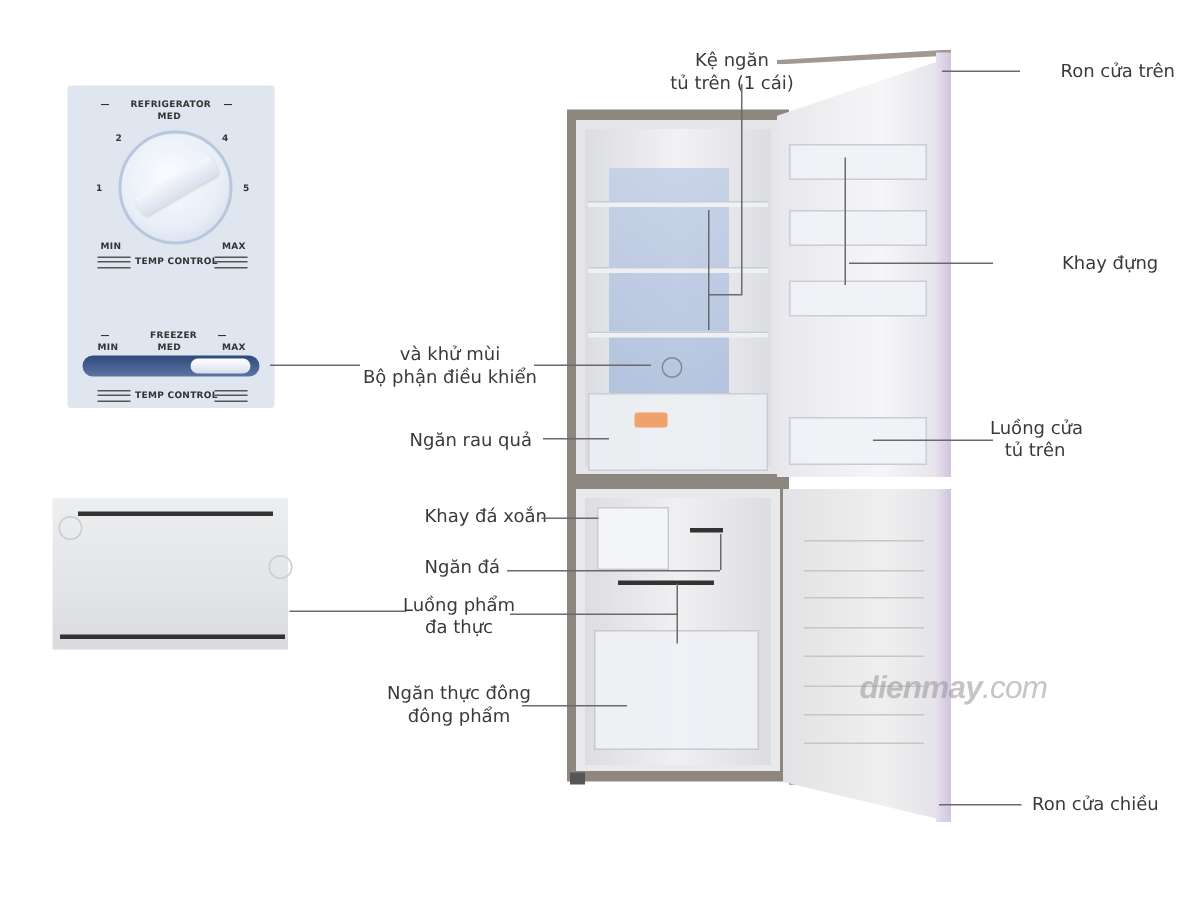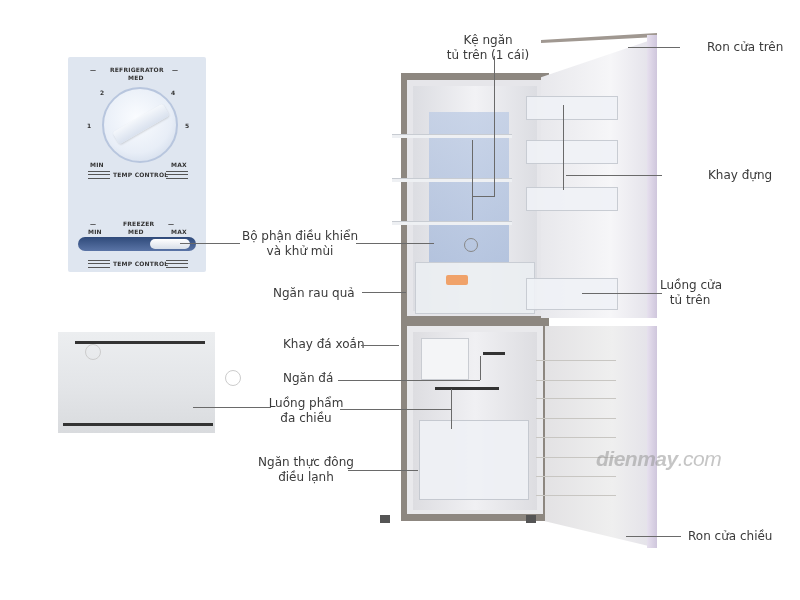--- a/index.html
+++ b/index.html
@@ -1,17 +1,17 @@
 <!DOCTYPE html>
 <html><head>
 <meta charset="utf-8">
 <style>
   html,body{margin:0;padding:0;background:#fff;}
   body{width:800px;height:600px;position:relative;overflow:hidden;font-family:"DejaVu Sans","Liberation Sans",sans-serif;}
-  .abs{position:absolute;margin-left:23px;}
+  .abs{position:absolute;}
   .label{position:absolute;font-size:12px;color:#3a3a3a;line-height:15px;text-align:center;white-space:nowrap;}
   .label.left{text-align:left;}
   .line{position:absolute;background:#6a6a6a;height:1px;}
   .vline{position:absolute;background:#6a6a6a;width:1px;}
 
   
   .panel{left:45px;top:57px;width:138px;height:215px;background:#dfe6f0;border-radius:2px;}
   .panel .t{position:absolute;font-size:6px;font-weight:bold;color:#333;letter-spacing:.2px;}
   .dial{position:absolute;left:34px;top:30px;width:72px;height:72px;border-radius:50%;background:radial-gradient(circle at 45% 40%,#fafcff 0%,#e8eef7 60%,#c5d1e4 100%);border:2px solid #b8c6de;}
   .dial .knob{position:absolute;left:8px;top:28px;width:58px;height:14px;background:linear-gradient(#f4f7fb,#d9e1ee);transform:rotate(-30deg);border-radius:3px;box-shadow:0 1px 2px rgba(0,0,0,.15);}
@@ -143,22 +143,22 @@
 
 <div class="line" style="left:628px;top:47px;width:52px;"></div>
 <div class="label left" style="left:682px;top:40px;margin-left:25px;">Ron cửa trên</div>
 
 <div class="vline" style="left:563px;top:105px;height:85px;"></div>
 <div class="line" style="left:566px;top:175px;width:96px;"></div>
 <div class="label left" style="left:708px;top:168px;">Khay đựng</div>
 
 <div class="line" style="left:180px;top:243px;width:60px;"></div>
 <div class="label" style="left:234px;top:229px;width:132px;">
+  <div>và khử mùi</div>
   <div>Bộ phận điều khiển</div>
-  <div>và khử mùi</div>
 </div>
 <div class="line" style="left:356px;top:243px;width:78px;"></div>
 
 <div class="label left" style="left:273px;top:286px;">Ngăn rau quả</div>
 <div class="line" style="left:362px;top:292px;width:44px;"></div>
 
 <div class="line" style="left:582px;top:293px;width:80px;"></div>
 <div class="label" style="left:660px;top:278px;width:60px;">
   <div>Luồng cửa</div>
   <div>tủ trên</div>
@@ -167,25 +167,25 @@
 <div class="label left" style="left:283px;top:337px;">Khay đá xoắn</div>
 <div class="line" style="left:361px;top:345px;width:38px;"></div>
 
 <div class="label left" style="left:283px;top:371px;">Ngăn đá</div>
 <div class="line" style="left:338px;top:380px;width:142px;"></div>
 <div class="vline" style="left:480px;top:356px;height:24px;"></div>
 
 <div class="line" style="left:193px;top:407px;width:78px;"></div>
 <div class="label" style="left:266px;top:396px;width:80px;">
   <div>Luồng phẩm</div>
-  <div>đa chiều</div>
+  <div>đa thực</div>
 </div>
 <div class="line" style="left:340px;top:409px;width:112px;"></div>
 <div class="vline" style="left:451px;top:389px;height:40px;"></div>
 
 <div class="label" style="left:250px;top:455px;width:112px;">
   <div>Ngăn thực đông</div>
-  <div>điều lạnh</div>
+  <div>đông phẩm</div>
 </div>
 <div class="line" style="left:348px;top:470px;width:70px;"></div>
 
 <div class="line" style="left:626px;top:536px;width:55px;"></div>
 <div class="label left" style="left:688px;top:529px;">Ron cửa chiều</div>
 
 </body></html>

